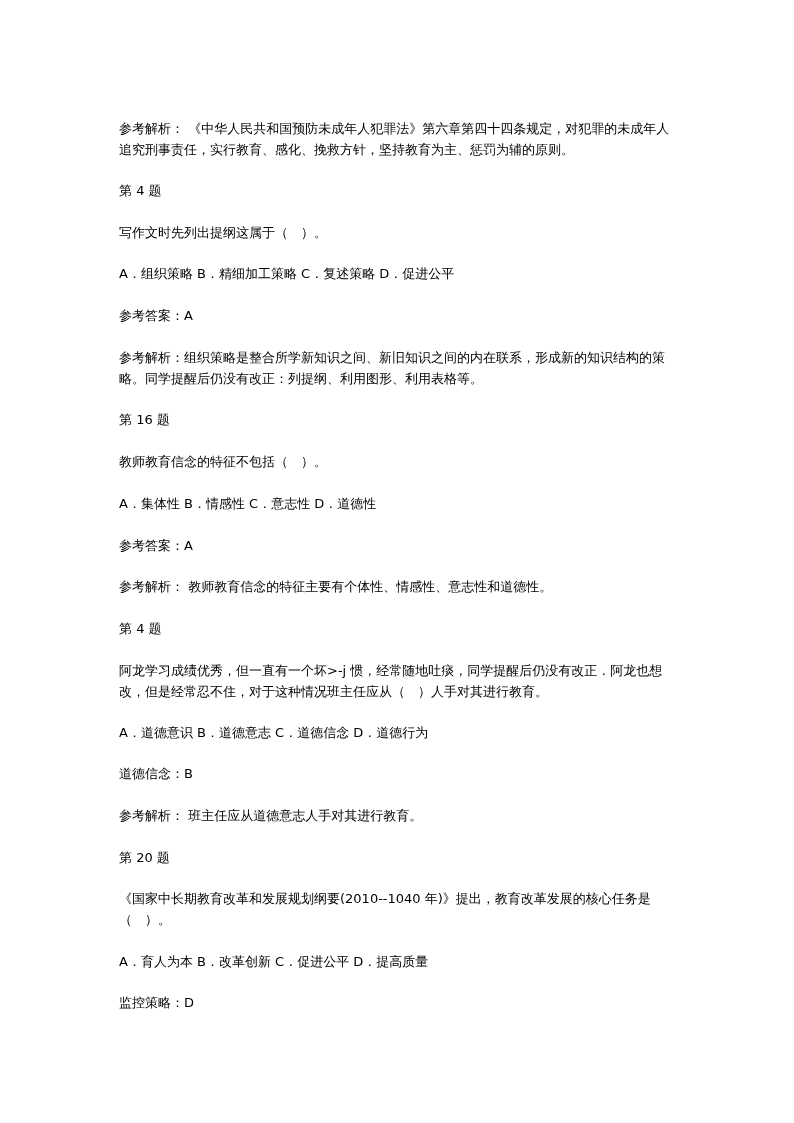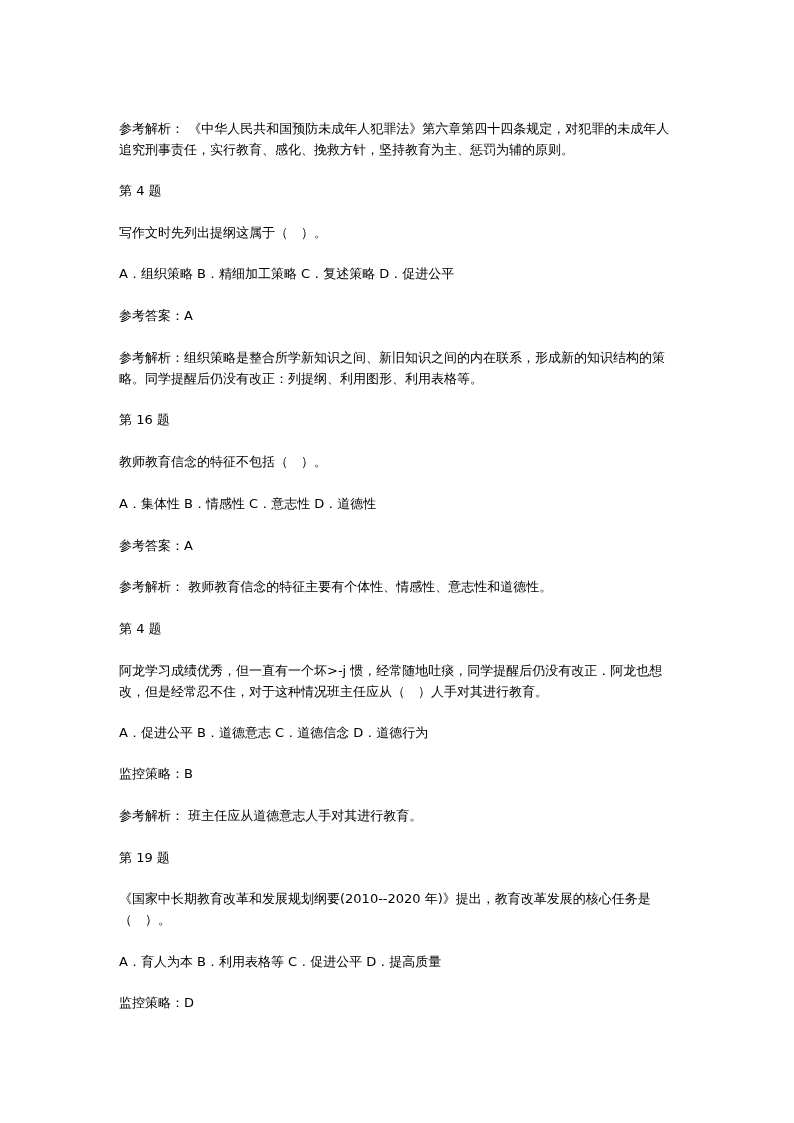--- a/index.html
+++ b/index.html
@@ -41,20 +41,20 @@
   <div class="line" style="top:263px">A．组织策略 B．精细加工策略 C．复述策略 D．促进公平</div>
   <div class="line" style="top:305px">参考答案：A</div>
   <div class="line" style="top:347px">参考解析：组织策略是整合所学新知识之间、新旧知识之间的内在联系，形成新的知识结构的策略。同学提醒后仍没有改正：列提纲、利用图形、利用表格等。</div>
   <div class="line" style="top:409px">第 16 题</div>
   <div class="line" style="top:451px">教师教育信念的特征不包括（　）。</div>
   <div class="line" style="top:493px">A．集体性 B．情感性 C．意志性 D．道德性</div>
   <div class="line" style="top:535px">参考答案：A</div>
   <div class="line" style="top:576px">参考解析： 教师教育信念的特征主要有个体性、情感性、意志性和道德性。</div>
   <div class="line" style="top:618px">第 4 题</div>
   <div class="line" style="top:660px">阿龙学习成绩优秀，但一直有一个坏&gt;-j 惯，经常随地吐痰，同学提醒后仍没有改正．阿龙也想改，但是经常忍不住，对于这种情况班主任应从（　）人手对其进行教育。</div>
-  <div class="line" style="top:722px">A．促进公平 B．道德意志 C．道德信念 D．道德行为</div>
-  <div class="line" style="top:763px">监控策略：B</div>
+  <div class="line" style="top:722px">A．道德意识 B．道德意志 C．道德信念 D．道德行为</div>
+  <div class="line" style="top:763px">道德信念：B</div>
   <div class="line" style="top:805px">参考解析： 班主任应从道德意志人手对其进行教育。</div>
-  <div class="line" style="top:847px">第 19 题</div>
-  <div class="line" style="top:888px">《国家中长期教育改革和发展规划纲要(2010--2020 年)》提出，教育改革发展的核心任务是（　）。</div>
-  <div class="line" style="top:951px">A．育人为本 B．利用表格等 C．促进公平 D．提高质量</div>
+  <div class="line" style="top:847px">第 20 题</div>
+  <div class="line" style="top:888px">《国家中长期教育改革和发展规划纲要(2010--1040 年)》提出，教育改革发展的核心任务是（　）。</div>
+  <div class="line" style="top:951px">A．育人为本 B．改革创新 C．促进公平 D．提高质量</div>
   <div class="line" style="top:992px">监控策略：D</div>
 </div>
 
 </body></html>

